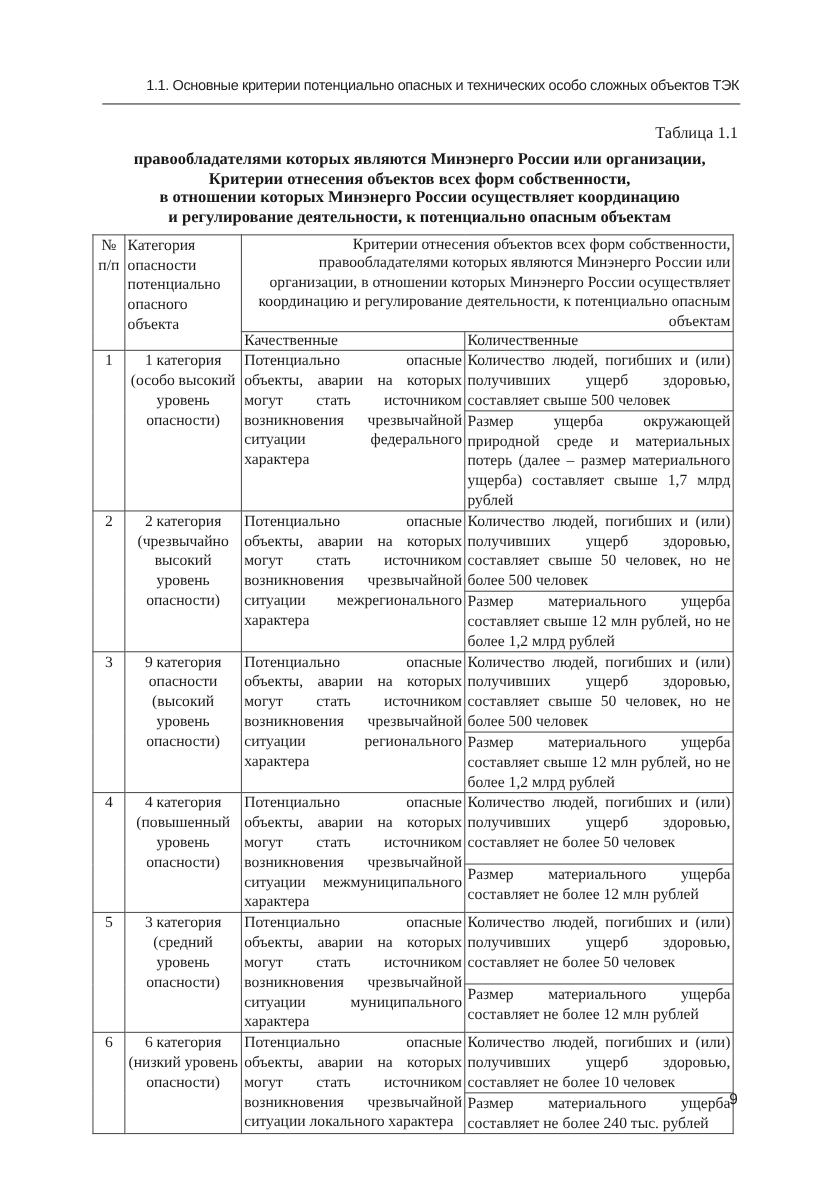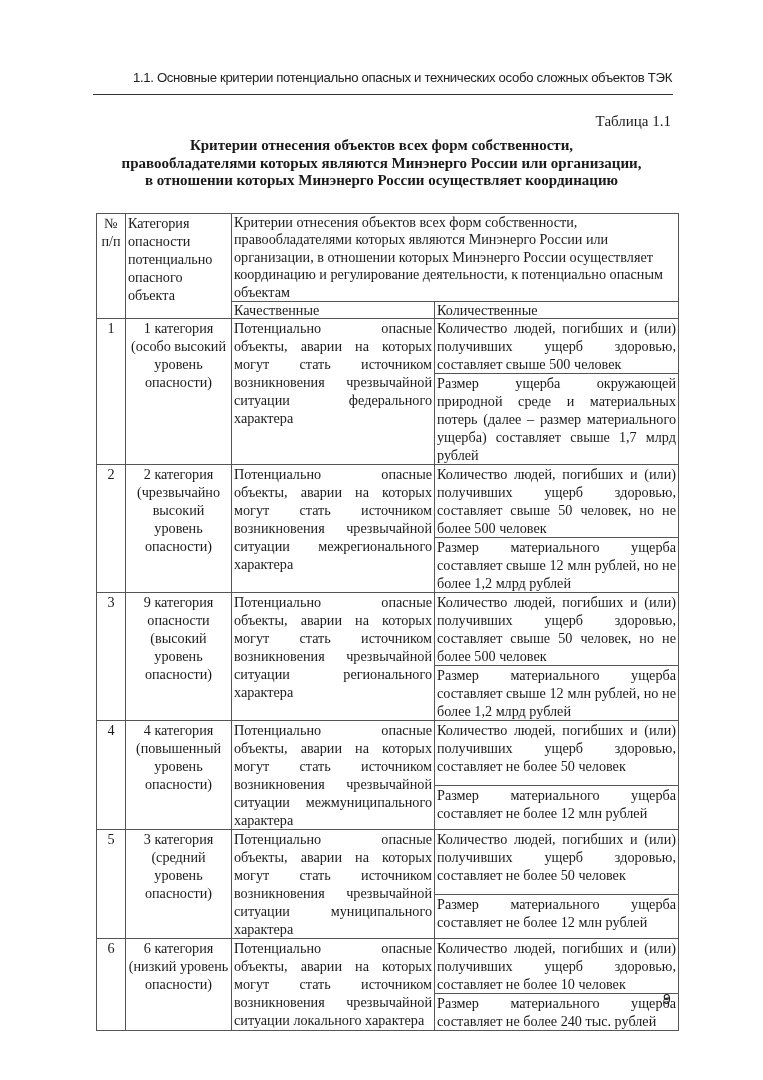--- a/index.html
+++ b/index.html
@@ -6,46 +6,47 @@
   body { width: 763px; height: 1080px; position: relative; overflow: hidden;
          font-family: "Liberation Serif", serif; color: #1a1a1a; }
   .running-header { position: absolute; left: 93px; width: 579px; top: 70px;
          text-align: right; font-family: Liberation Sans, sans-serif;
          font-size: 13.2px; letter-spacing: -0.35px; color: #222; }
   .header-rule { position: absolute; left: 93px; width: 580px; top: 94px;
          height: 0; border-top: 1.5px solid #333; }
   .table-number { position: absolute; right: 92px; top: 113px; font-size: 15px; }
   .table-title { position: absolute; left: 90px; width: 583px; top: 137px;
          text-align: center; font-weight: bold; font-size: 15px; line-height: 17.6px; }
-  table.crit { position: absolute; left: 96px; top: 213px; width: 583px;
+  table.crit { position: absolute; left: 84px; top: 213px; width: 583px;
          border-collapse: collapse; font-size: 14.2px; line-height: 18px; }
   table.crit td, table.crit th { border: 1px solid #555; padding: 0 2px;
          vertical-align: top; font-weight: normal; }
   th.num-h { width: 24px; vertical-align: middle; text-align: center; }
   th.cat-h { width: 101px; vertical-align: middle; text-align: left; }
-  th.crit-h { text-align: left; padding: 0 3px; line-height: 17.4px; }
+  th.crit-h { text-align: right; padding: 0 3px; line-height: 17.4px; }
   th.sub-h { text-align: left; line-height: 16px; }
   td.num { text-align: center; }
   td.cat { text-align: center; }
   td.qual { text-align: justify; text-align-last: left; width: 198px; margin-top: 43px; }
   td.quant { text-align: justify; text-align-last: left; margin-top: 10px; }
   .page-number { position: absolute; left: 663px; top: 991px;
          font-family: "Liberation Sans", sans-serif; font-size: 14px; }
 </style>
 </head>
 <body>
 
 <div class="running-header">1.1. Основные критерии потенциально опасных и технических особо сложных объектов ТЭК</div>
 <div class="header-rule"></div>
 <div class="table-number">Таблица 1.1</div>
 
 <div class="table-title">
+  <div>правообладателями которых являются Минэнерго России или организации,</div>
   <div>Критерии отнесения объектов всех форм собственности,</div>
-  <div>правообладателями которых являются Минэнерго России или организации,</div>
   <div>в отношении которых Минэнерго России осуществляет координацию</div>
+  <div>и регулирование деятельности, к потенциально опасным объектам</div>
 </div>
 
 <table class="crit">
   <thead>
     <tr>
       <th class="num-h" rowspan="2">№ п/п</th>
       <th class="cat-h" rowspan="2">Категория опасности потенциально опасного объекта</th>
       <th class="crit-h" colspan="2">Критерии отнесения объектов всех форм собственности, правообладателями которых являются Минэнерго России или организации, в отношении которых Минэнерго России осуществляет координацию и регулирование деятельности, к потенциально опасным объектам</th>
     </tr>
     <tr>

